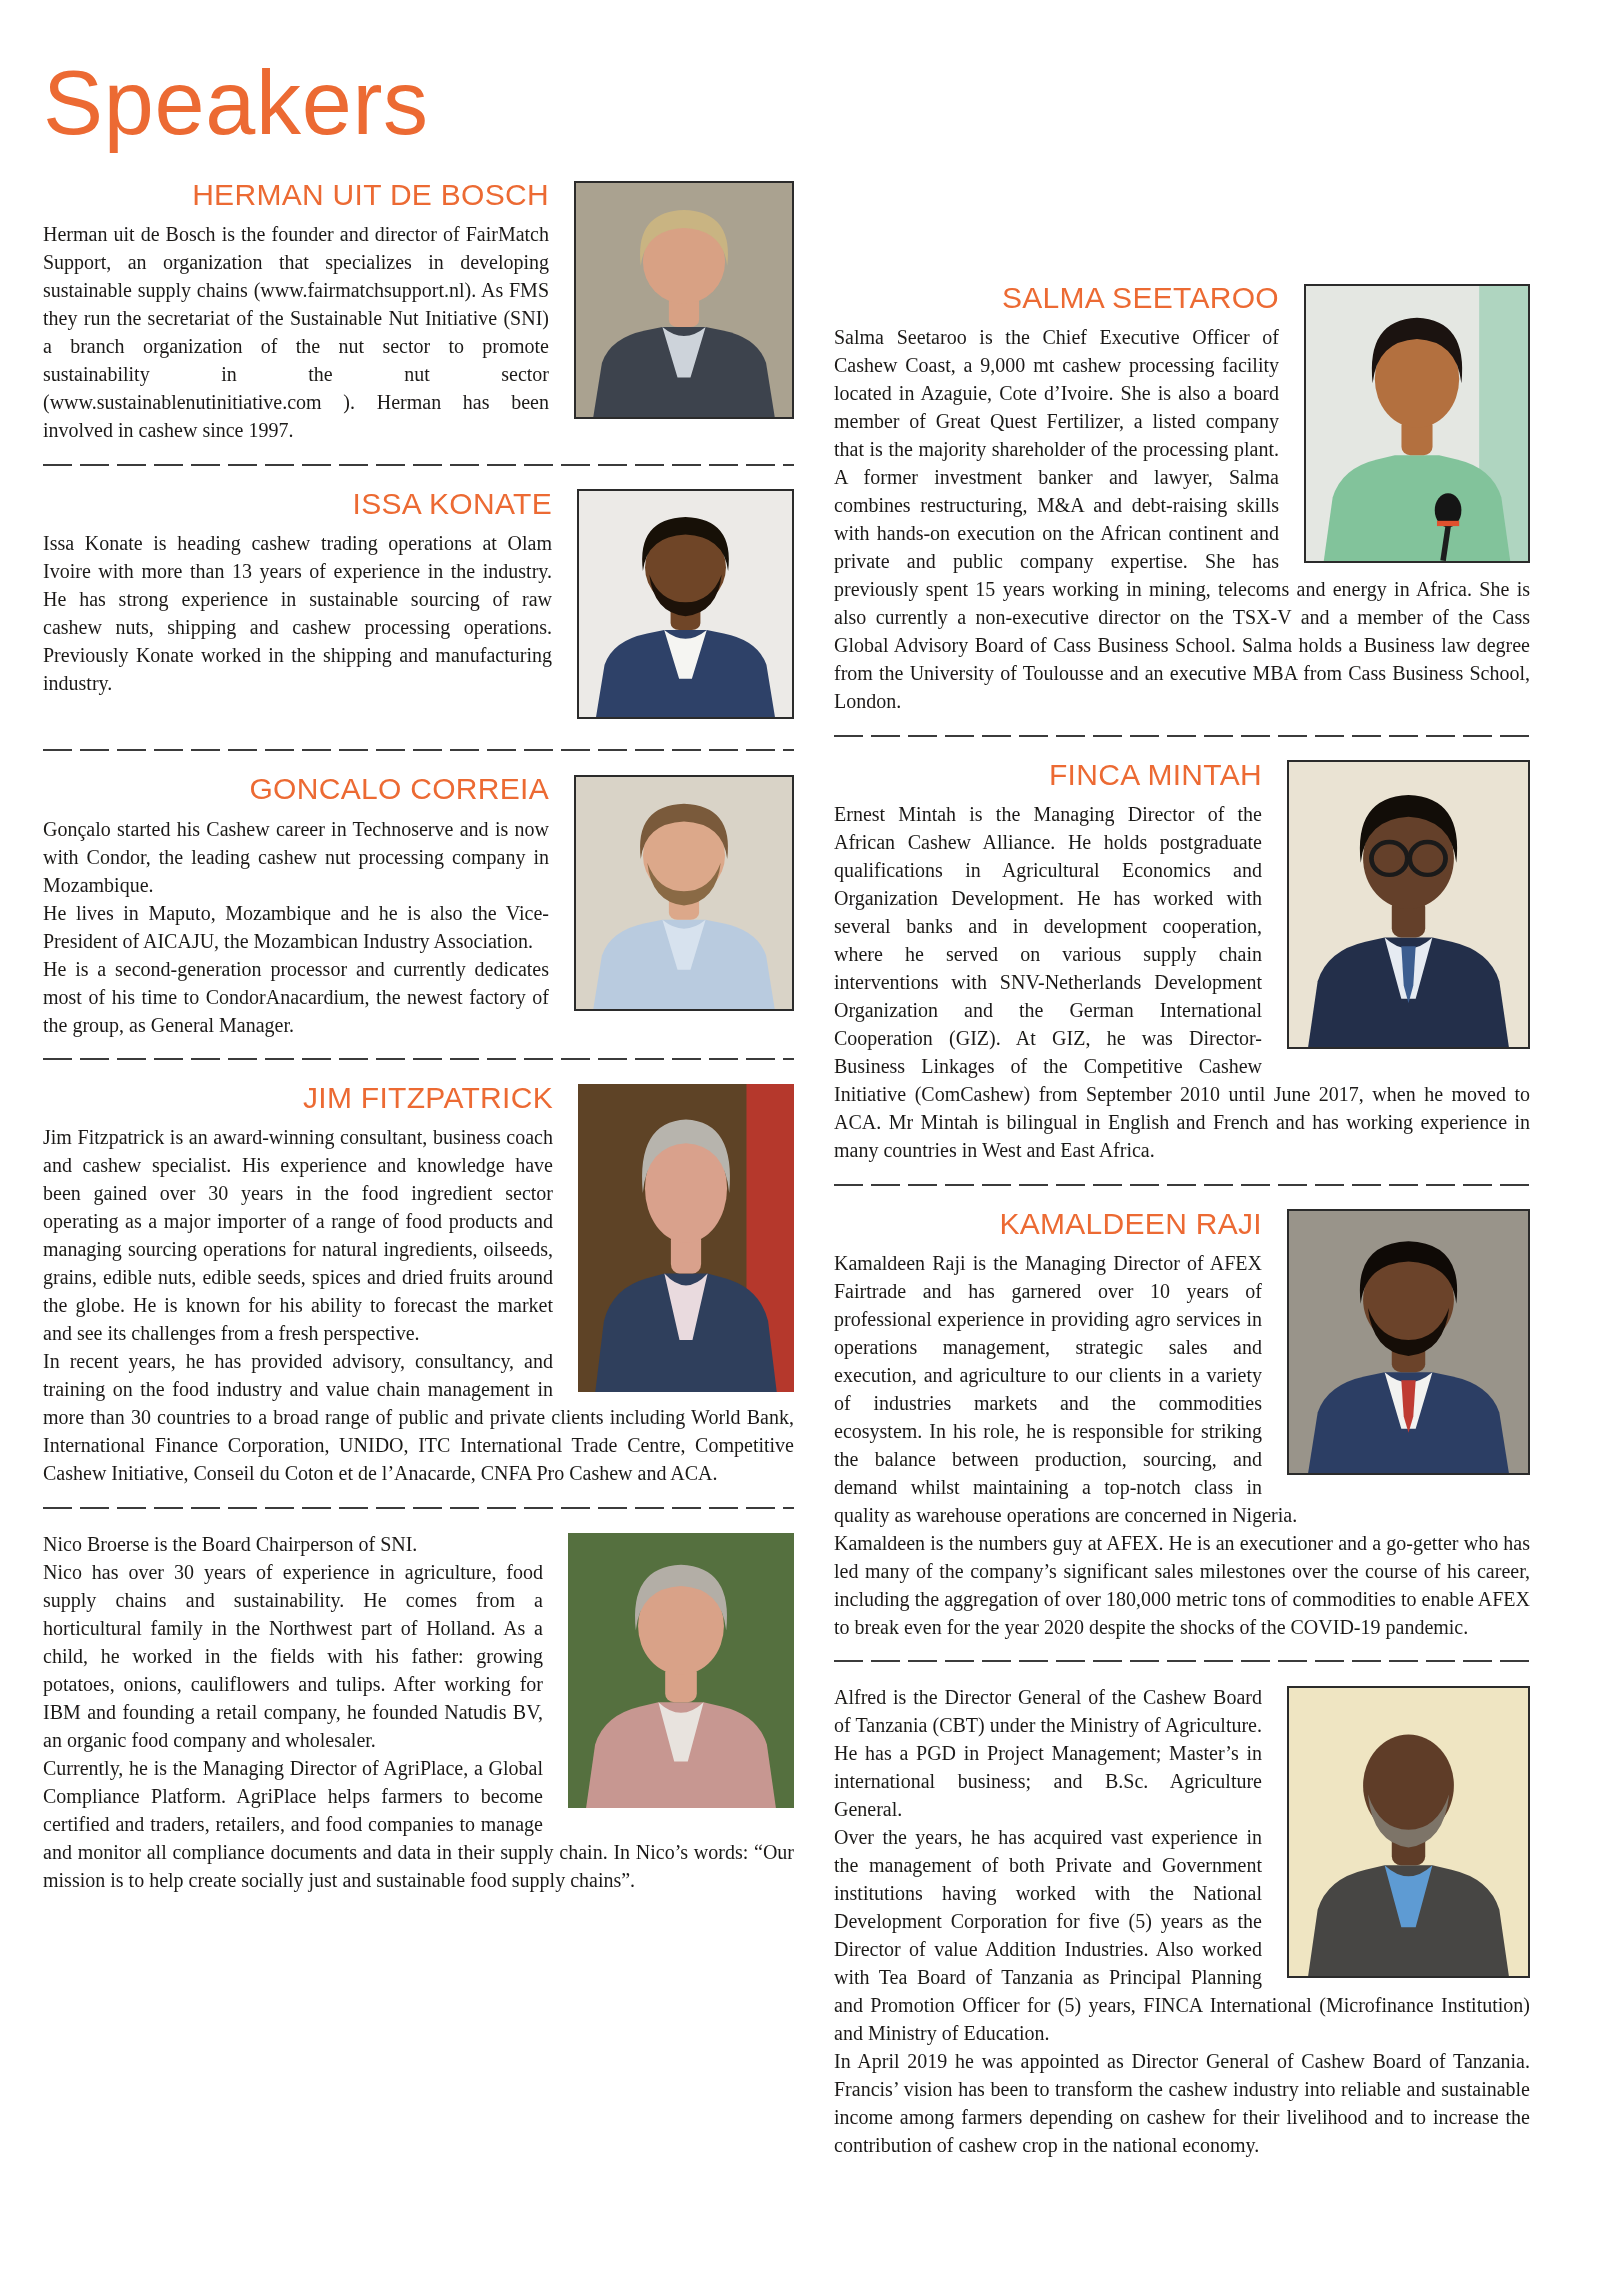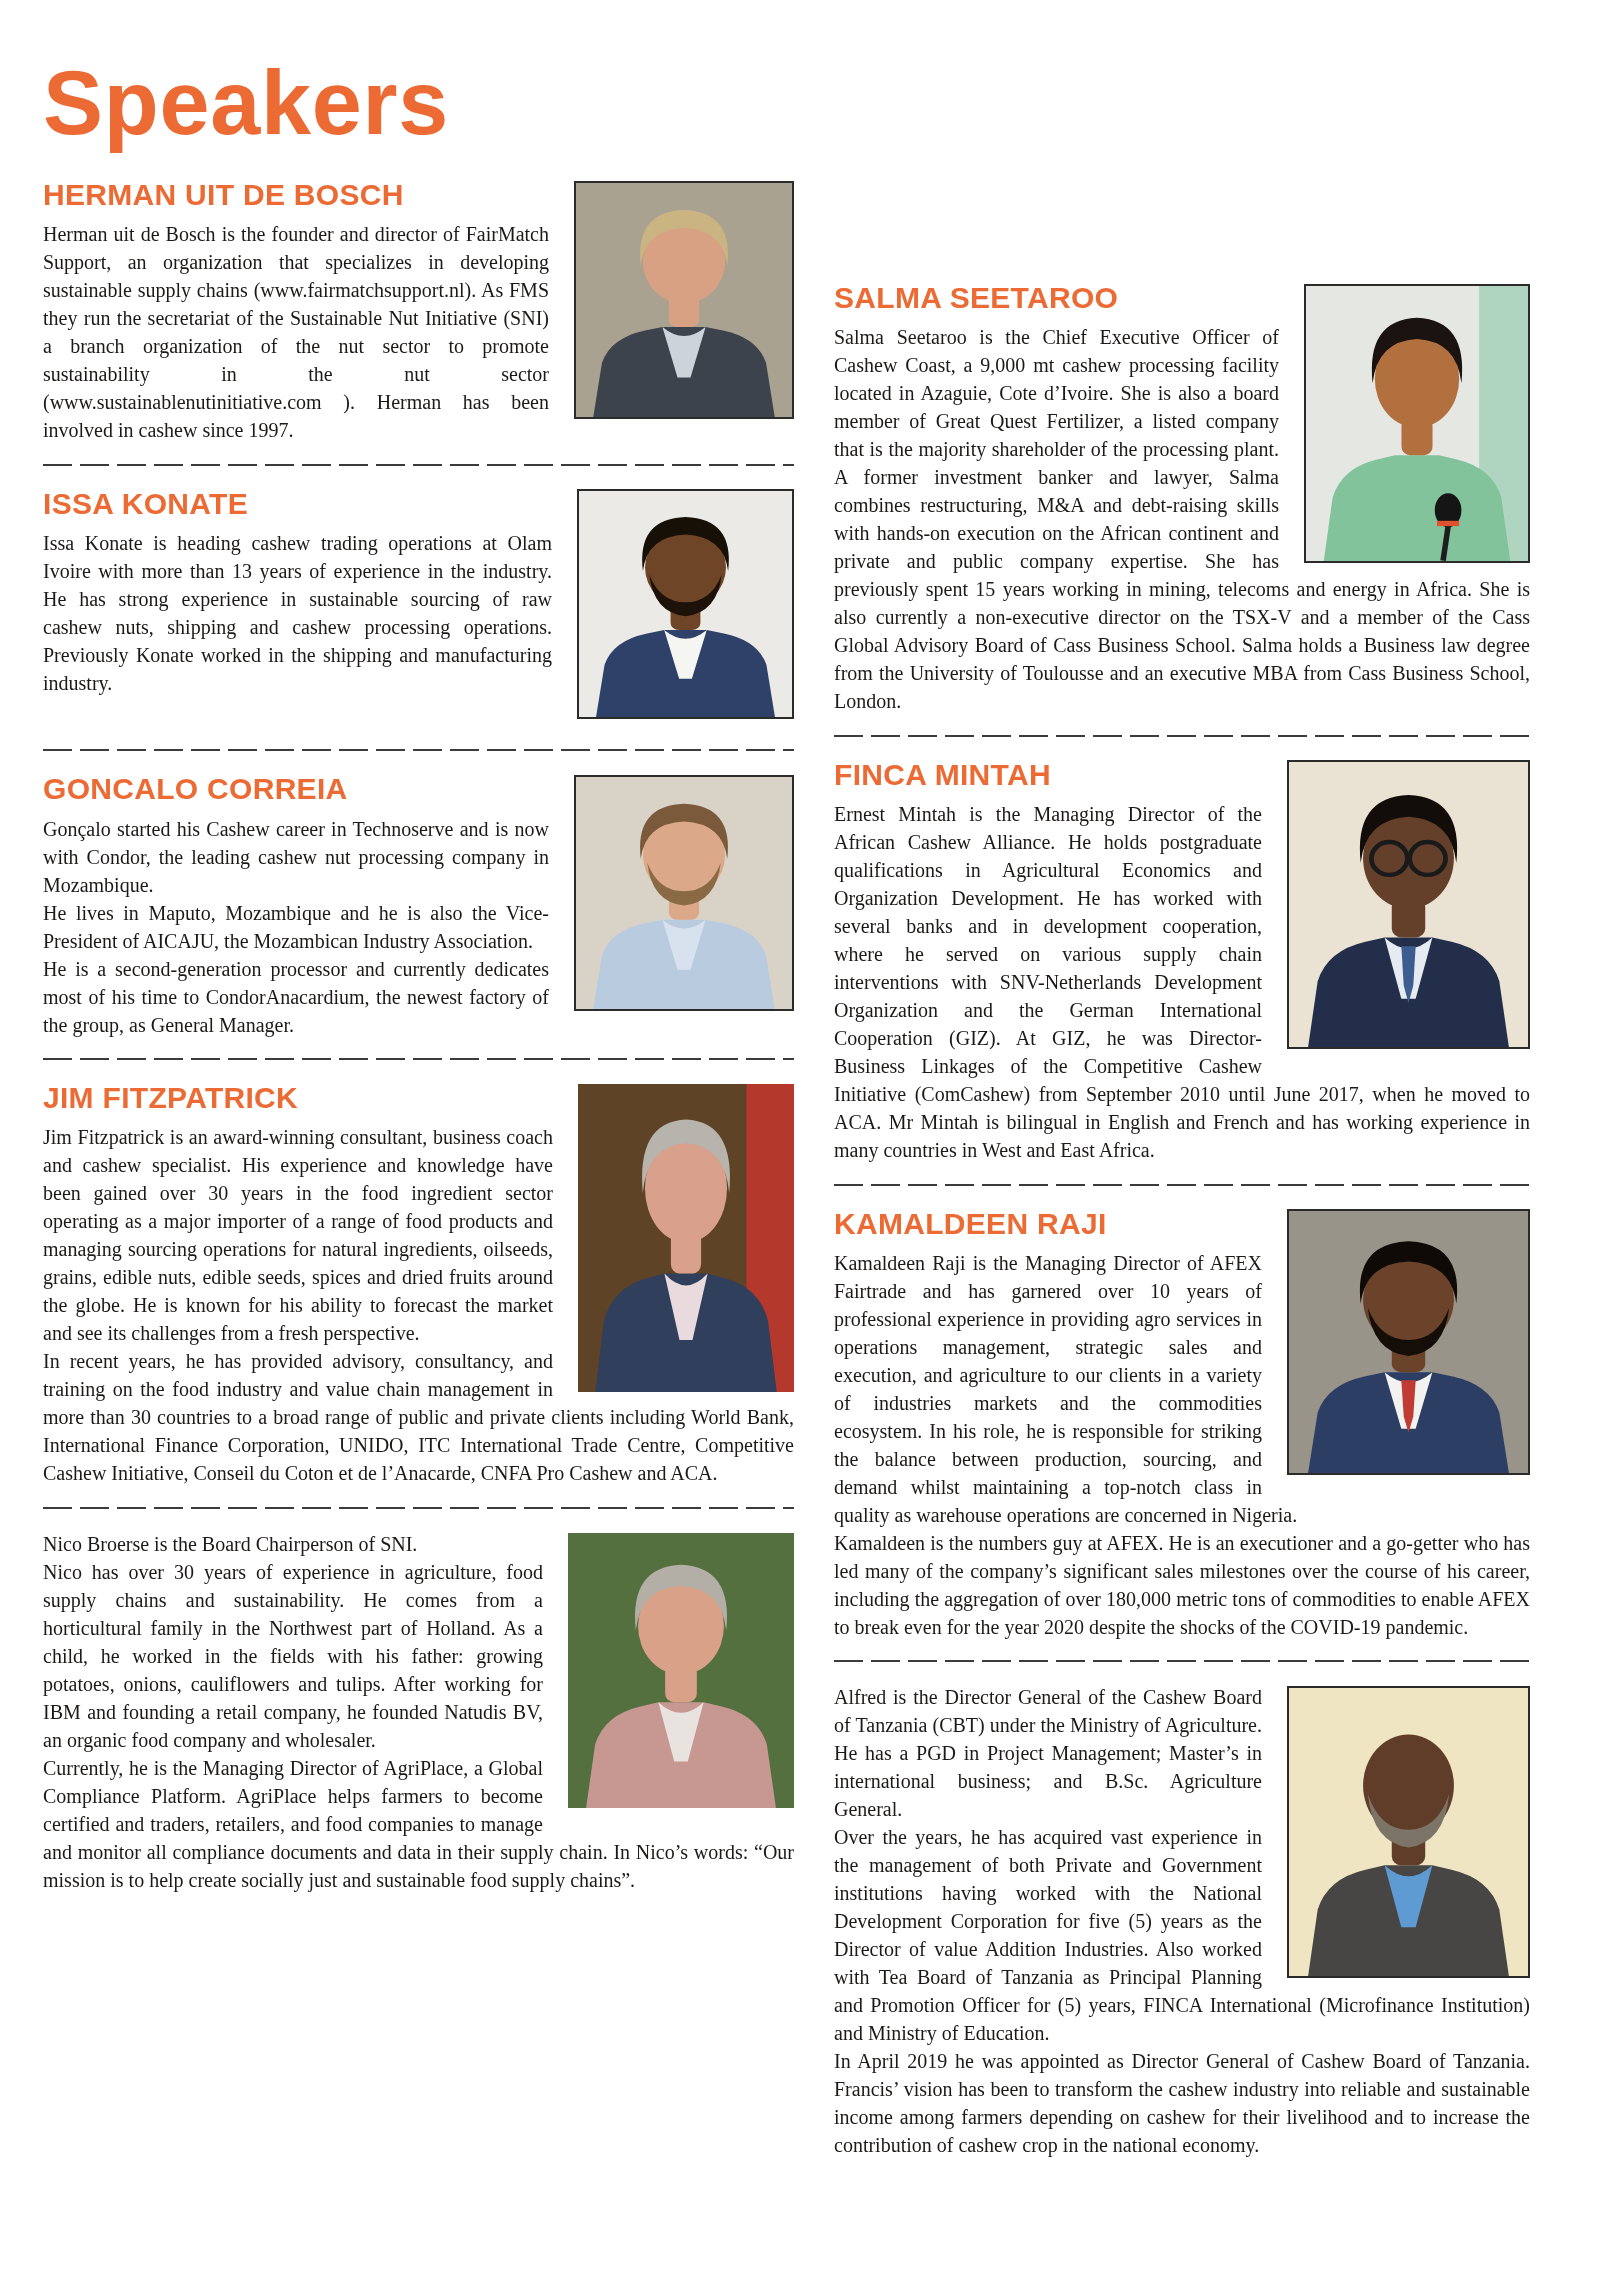--- a/index.html
+++ b/index.html
@@ -12,37 +12,38 @@
     font-family:"Liberation Serif", serif;
     color:#1c1a18;
     overflow:hidden;
   }
   .cols{display:flex;align-items:flex-start;}
   .col{box-sizing:border-box;}
   .col-left{width:751px;margin-right:40px;}
   .col-right{width:696px;padding-top:103px;}
   .page-title{
     font-family:"Liberation Sans", sans-serif;
-    font-weight:bold;
+    font-weight:normal;
     font-size:90px;
     line-height:1.0;
     color:#ec6a33;
     letter-spacing:0.7px;
     margin:0 0 30px 0;
   }
   .speaker{overflow:visible;}
   .speaker::after{content:"";display:block;clear:both;}
   .speaker h2{
     font-family:"Liberation Sans", sans-serif;
-    font-weight:bold;
+    font-weight:normal;
     font-size:30px;
     line-height:1.1;
     letter-spacing:0.3px;
     color:#ec6a33;
     margin:0 0 9.2px 0;
+    text-align:right;
   }
   .speaker p{
     font-size:20px;
     line-height:28px;
     text-align:justify;
     margin:0;
   }
   .photo{
     float:right;
     margin:2.6px 0 10.5px 25px;

